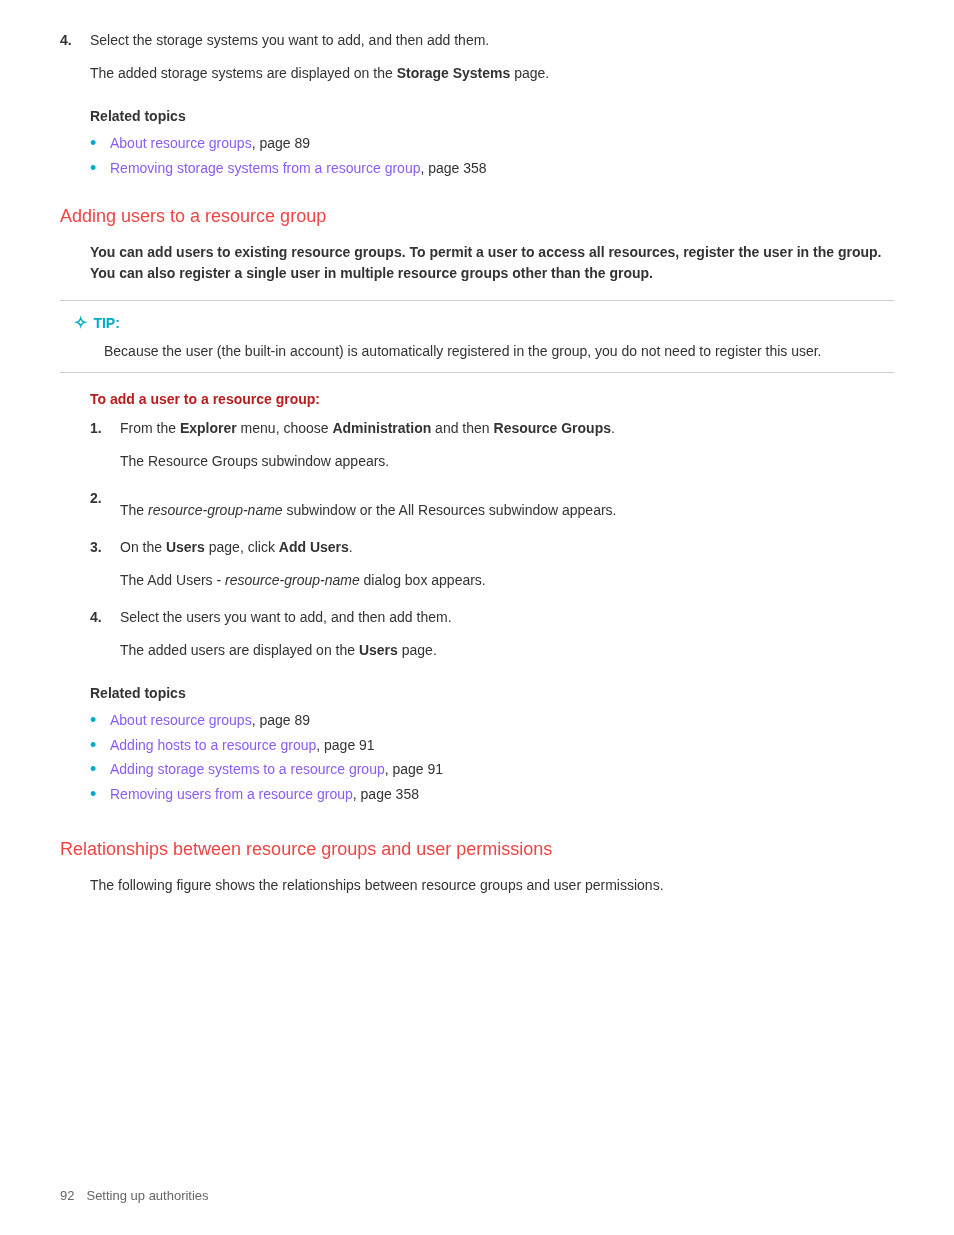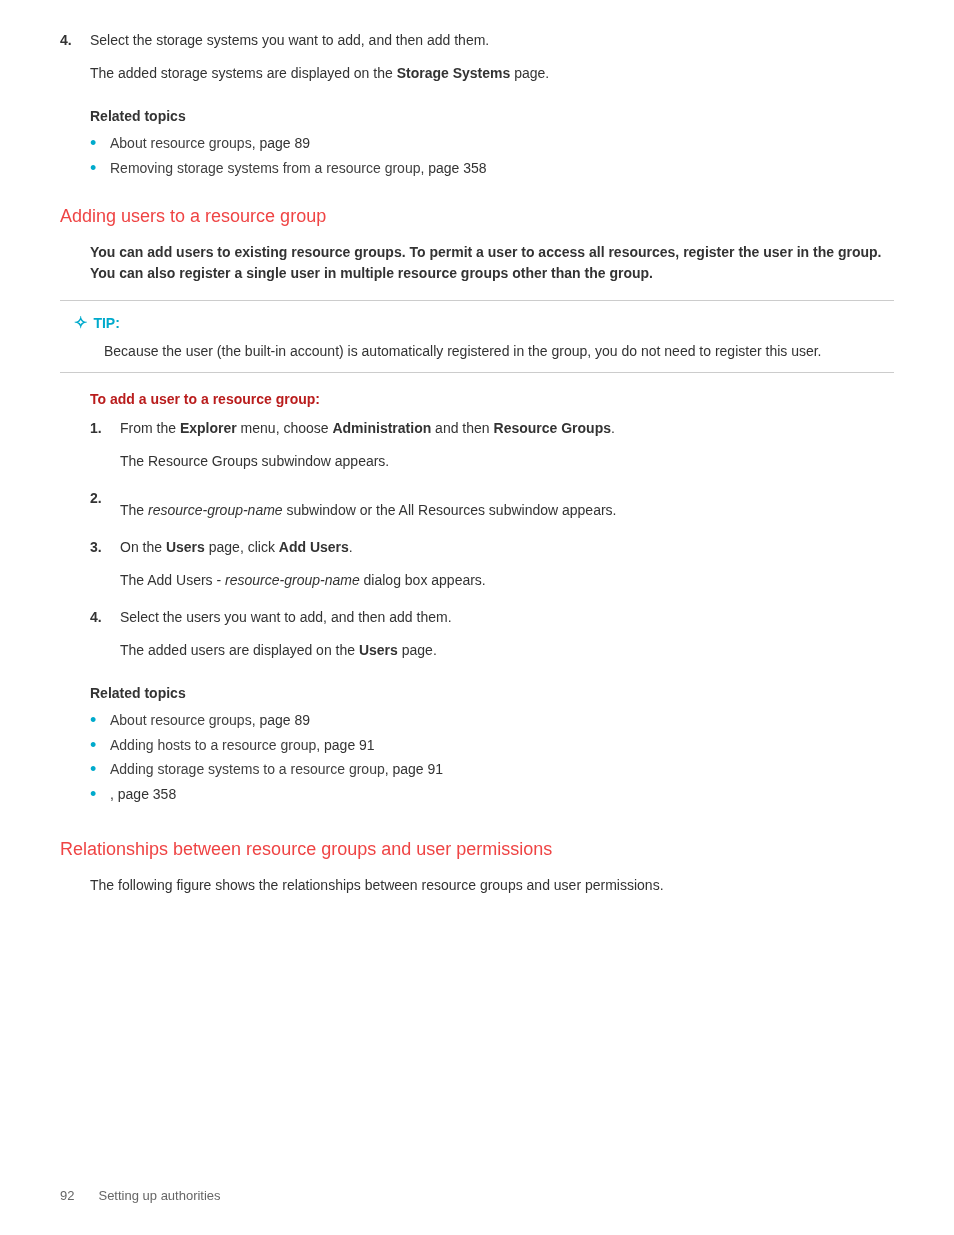--- a/index.html
+++ b/index.html
@@ -24,21 +24,21 @@
     }
     .step-content {
       flex: 1;
     }
     .indent {
       margin-left: 30px;
     }
     .bold { font-weight: bold; }
     .italic { font-style: italic; }
     .link {
-      color: #404040;
+      color: #8b5cf6;
       text-decoration: none;
       cursor: pointer;
     }
     .section-heading {
       color: #ef4444;
       font-size: 18px;
       font-weight: normal;
       margin-bottom: 12px;
       margin-top: 24px;
     }
@@ -190,25 +190,26 @@
     <span class="link">Adding hosts to a resource group</span>
       <span>, page 91</span>
   </div>
   <div class="bullet-item">
     <span class="bullet">•</span>
     <span class="link">Adding storage systems to a resource group</span>
       <span>, page 91</span>
   </div>
   <div class="bullet-item">
     <span class="bullet">•</span>
+    <span class="link">Removing users from a resource group</span>
       <span>, page 358</span>
   </div>
 </div>
 
 <div class="relationships-section">
   <div class="section-heading">Relationships between resource groups and user permissions</div>
   <div class="indent">The following figure shows the relationships between resource groups and user permissions.</div>
 </div>
 
-<div style="position: fixed; bottom: 30px; left: 60px; color: #666; font-size: 13px; display: flex; gap: 24px;">
+<div style="position: fixed; bottom: 30px; left: 60px; color: #666; font-size: 13px; display: flex; gap: 12px;">
   <span>92</span>
   <span>Setting up authorities</span>
 </div>
 
 </body></html>

